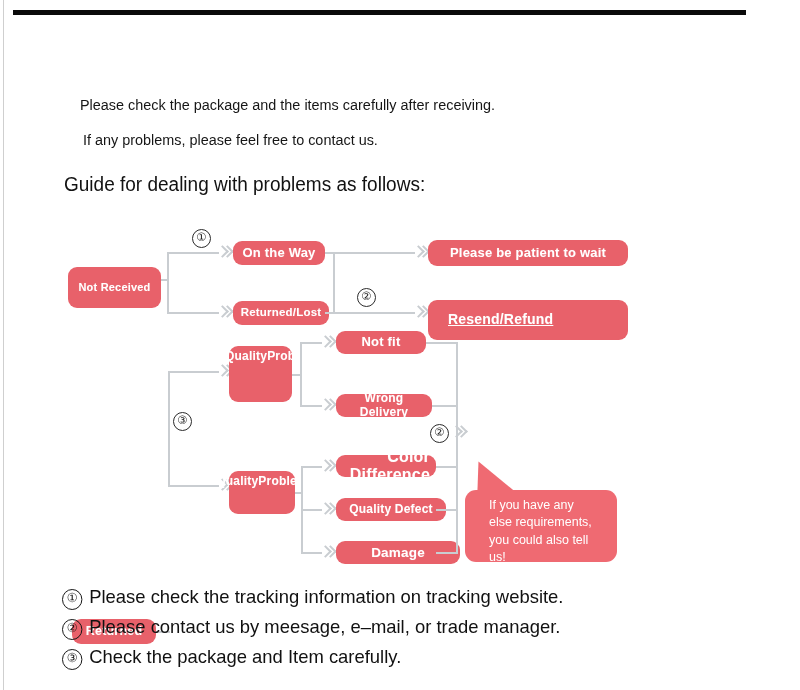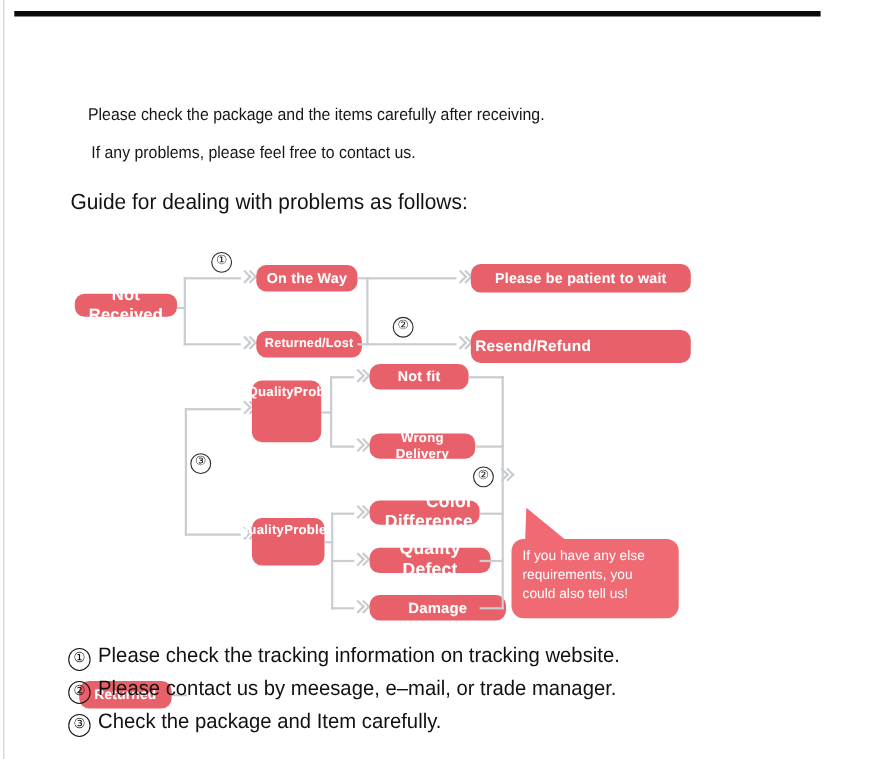--- a/index.html
+++ b/index.html
@@ -86,21 +86,21 @@
     background:transparent;
   }
 
   
   .callout{
     position:absolute;
     background:#ef6a72;
     color:#ffffff;
     border-radius:11px;
     font-size:12.5px;line-height:1.38;
-    padding:7px 10px;
+    padding:7px 24px;
     box-sizing:border-box;
   }
   .callout-tail{
     position:absolute;
     width:0;height:0;
     border-left:14px solid transparent;
     border-right:40px solid transparent;
     border-bottom:52px solid #ef6a72;
     transform:rotate(-13deg);
   }
@@ -129,42 +129,42 @@
 
   <div class="left-rule"></div>
   <div class="top-rule"></div>
 
   <div class="lead1">Please check the package and the items carefully after receiving.</div>
   <div class="lead2">If any problems, please feel free to contact us.</div>
   <div class="guide">Guide for dealing with problems as follows:</div>
 
   <div id="flow">
 
-    <div class="node" style="left:68px;top:52px;width:93px;height:21px;font-size:15px;">Not Received</div>
+    <div class="node" style="left:68px;top:52px;width:93px;height:41px;font-size:11px;">Not Received</div>
 
     <div class="hline" style="left:161px;top:64px;width:8px;"></div>
     <div class="vline" style="left:167px;top:37px;height:62px;"></div>
     <div class="hline" style="left:167px;top:37px;width:52px;"></div>
     <div class="hline" style="left:167px;top:97px;width:52px;"></div>
     <div class="arrow" style="left:218px;top:31px;"></div>
     <div class="arrow" style="left:218px;top:91px;"></div>
 
     <div class="circnum" style="left:192px;top:14px;">①</div>
 
     <div class="node" style="left:233px;top:26px;width:92px;height:24px;font-size:13px;">On the Way</div>
     <div class="node" style="left:233px;top:86px;width:96px;height:24px;font-size:11.5px;">Returned/Lost</div>
 
     <div class="hline" style="left:325px;top:37px;width:90px;"></div>
     <div class="arrow" style="left:414px;top:31px;"></div>
     <div class="node" style="left:428px;top:25px;width:200px;height:26px;font-size:13px;">Please be patient to wait</div>
 
     <div class="hline" style="left:325px;top:97px;width:90px;"></div>
     <div class="vline" style="left:333px;top:37px;height:62px;"></div>
     <div class="arrow" style="left:414px;top:91px;"></div>
-    <div class="node" style="left:428px;top:85px;width:200px;height:30px;font-size:14px;justify-content:flex-start;padding-left:4px;">Resend/Refund</div>
+    <div class="node" style="left:428px;top:85px;width:200px;height:40px;font-size:14px;justify-content:flex-start;padding-left:20px;text-decoration:underline;">Resend/Refund</div>
 
     <div class="circnum" style="left:357px;top:73px;">②</div>
 
     <div class="node" style="left:72px;top:404px;width:84px;height:25px;font-size:12.5px;">Returned</div>
 
     <div class="hline" style="left:156px;top:416px;width:14px;"></div>
     <div class="vline" style="left:168px;top:156px;height:116px;"></div>
     <div class="hline" style="left:168px;top:156px;width:51px;"></div>
     <div class="hline" style="left:168px;top:270px;width:51px;"></div>
     <div class="arrow" style="left:218px;top:150px;"></div>
@@ -196,21 +196,21 @@
     <div class="hline" style="left:295px;top:277px;width:8px;"></div>
     <div class="vline" style="left:301px;top:251px;height:88px;"></div>
     <div class="hline" style="left:301px;top:251px;width:21px;"></div>
     <div class="hline" style="left:301px;top:294px;width:21px;"></div>
     <div class="hline" style="left:301px;top:337px;width:21px;"></div>
     <div class="arrow" style="left:321px;top:245px;"></div>
     <div class="arrow" style="left:321px;top:288px;"></div>
     <div class="arrow" style="left:321px;top:331px;"></div>
 
     <div class="node" style="left:336px;top:240px;width:100px;height:22px;font-size:16px;text-align:right;">Color Difference</div>
-    <div class="node" style="left:336px;top:283px;width:110px;height:23px;font-size:16px;">Quality Defect</div>
+    <div class="node" style="left:336px;top:283px;width:110px;height:23px;font-size:12px;">Quality Defect</div>
     <div class="node" style="left:336px;top:326px;width:124px;height:23px;font-size:13.5px;">Damage</div>
 
     <div class="hline" style="left:426px;top:127px;width:32px;"></div>
     <div class="hline" style="left:432px;top:190px;width:26px;"></div>
     <div class="hline" style="left:436px;top:251px;width:22px;"></div>
     <div class="hline" style="left:436px;top:294px;width:22px;"></div>
     <div class="hline" style="left:436px;top:337px;width:22px;"></div>
     <div class="vline" style="left:456px;top:127px;height:212px;"></div>
     <div class="arrow" style="left:452px;top:211px;"></div>
 

